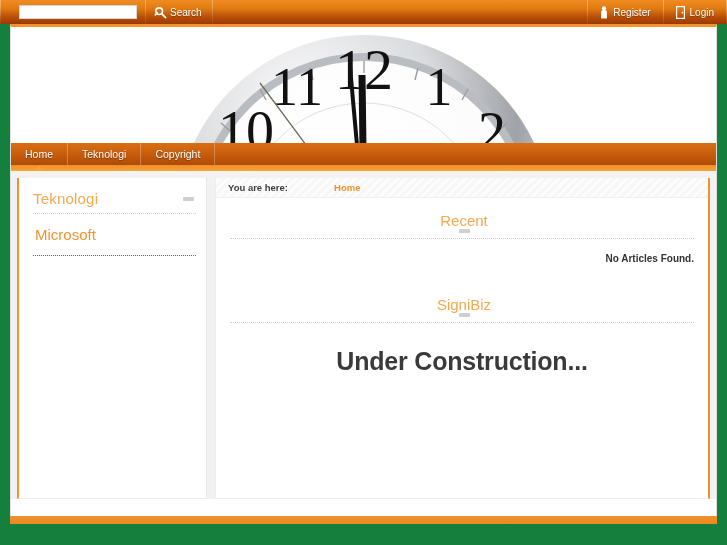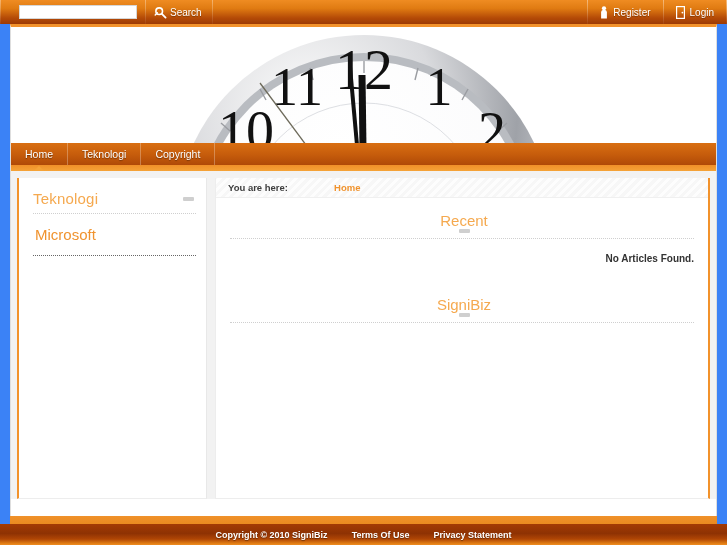--- a/index.html
+++ b/index.html
@@ -5,21 +5,21 @@
   * { box-sizing: border-box; margin: 0; padding: 0; }
   html, body {
     width: 727px; height: 545px;
     font-family: "Liberation Sans", sans-serif;
     background: #ffffff;
     overflow: hidden;
   }
   .page {
     position: relative;
     width: 727px; height: 545px;
-    background: #3b82f6;
+    background: #15803d;
   }
 
   
   .topbar {
     position: absolute; left: 0; top: 0;
     width: 727px; height: 24px;
     background: linear-gradient(to bottom, #ef8c22 0%, #e07b12 35%, #b44a07 75%, #9c3a04 100%);
     display: flex; align-items: center;
   }
   .topbar-left { display: flex; align-items: center; height: 24px; }
@@ -386,29 +386,23 @@
 
           <div class="no-articles">No Articles Found.</div>
         </div>
 
         <div class="module">
           <div class="module-head">
             <span class="module-title">SigniBiz</span>
             <span class="minimize"></span>
           </div>
           <div class="dotted" style="margin:0"></div>
+          <div class="under-construction">Under Construction...</div>
         </div>
 
       </div>
     </div>
   </div>
 
   <div class="footer-strip"></div>
 
-  <div class="footer">
-    <span class="copy">Copyright © 2010 SigniBiz</span>
-    <span class="gap"></span>
-    <a>Terms Of Use</a>
-    <span class="gap"></span>
-    <a>Privacy Statement</a>
-  </div>
 
 </div>
 
 </body></html>

